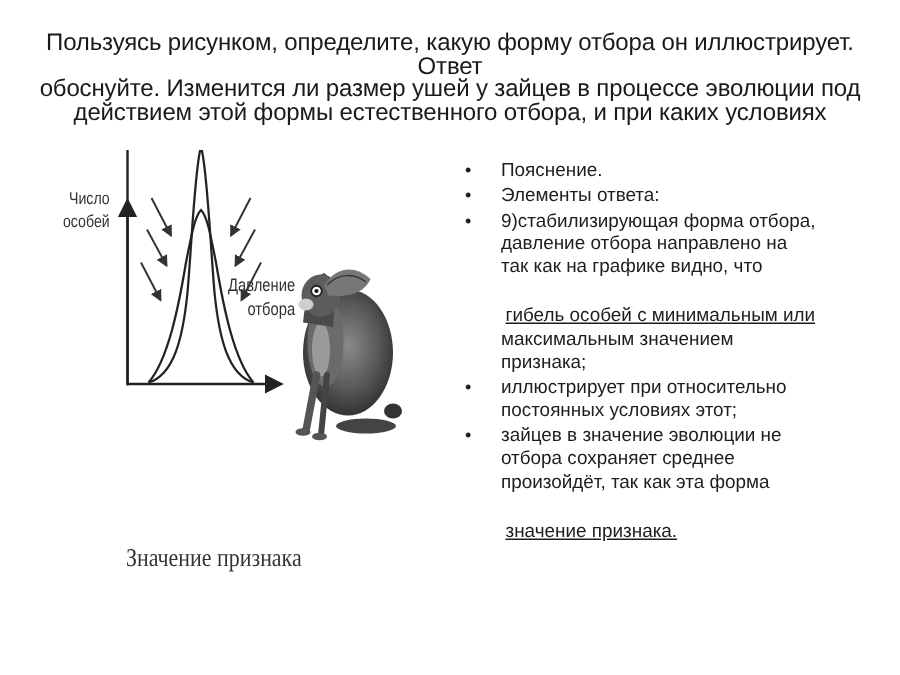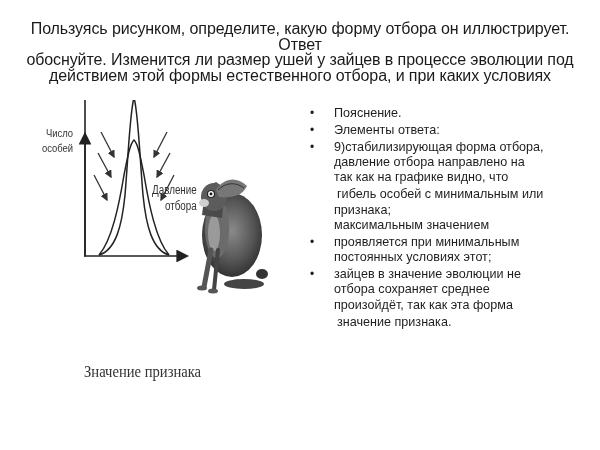--- a/index.html
+++ b/index.html
@@ -8,21 +8,21 @@
   .title { position: absolute; left: 20px; top: 21px; width: 560px; text-align: center;
            font-size: 16px; line-height: 15.6px; color: #1a1a1a; letter-spacing: -0.1px; }
   .title span { display: block; }
   .figure { position: absolute; left: 4px; top: 100px; width: 300px; height: 300px; text-align: right; }
   .figure svg { position: absolute; left: 0; top: 0; }
   .answer { position: absolute; left: 308px; top: 106px; width: 290px; margin: 0; padding: 0;
             list-style: none; font-size: 12.6px; line-height: 15.3px; color: #1e1e1e; }
   .answer li { position: relative; padding-left: 26px; margin-bottom: 1.5px; }
   .answer li .bullet { position: absolute; left: 2px; top: 0; font-size: 12px; }
   .answer li .line { display: block; }
-  .answer li .line.indent { padding-left: 3px; margin-top: 2px; }
+  .answer li .line.indent { padding-left: 3px; margin-top: 18px; text-decoration: underline; }
 </style>
 </head>
 <body>
 
 <div class="title">
   <span>Пользуясь рисунком, определите, какую форму отбора он иллюстрирует. Ответ</span>
   <span>обоснуйте. Изменится ли размер ушей у зайцев в процессе эволюции под</span>
   <span>действием этой формы естественного отбора, и при каких условиях</span>
 </div>
 
@@ -105,26 +105,26 @@
   <li>
     <span class="bullet">•</span>
     <span class="line">Элементы ответа:</span>
   </li>
   <li>
     <span class="bullet">•</span>
     <span class="line">9)стабилизирующая форма отбора,</span>
     <span class="line">давление отбора направлено на</span>
     <span class="line">так как на графике видно, что</span>
     <span class="line indent">гибель особей с минимальным или</span>
+    <span class="line">максимальным значением</span>
     <span class="line">признака;</span>
-    <span class="line">максимальным значением</span>
   </li>
   <li>
     <span class="bullet">•</span>
-    <span class="line">проявляется при минимальным</span>
+    <span class="line">иллюстрирует при относительно</span>
     <span class="line">постоянных условиях этот;</span>
   </li>
   <li>
     <span class="bullet">•</span>
     <span class="line">зайцев в значение эволюции не</span>
     <span class="line">отбора сохраняет среднее</span>
     <span class="line">произойдёт, так как эта форма</span>
     <span class="line indent">значение признака.</span>
   </li>
 </ul>

